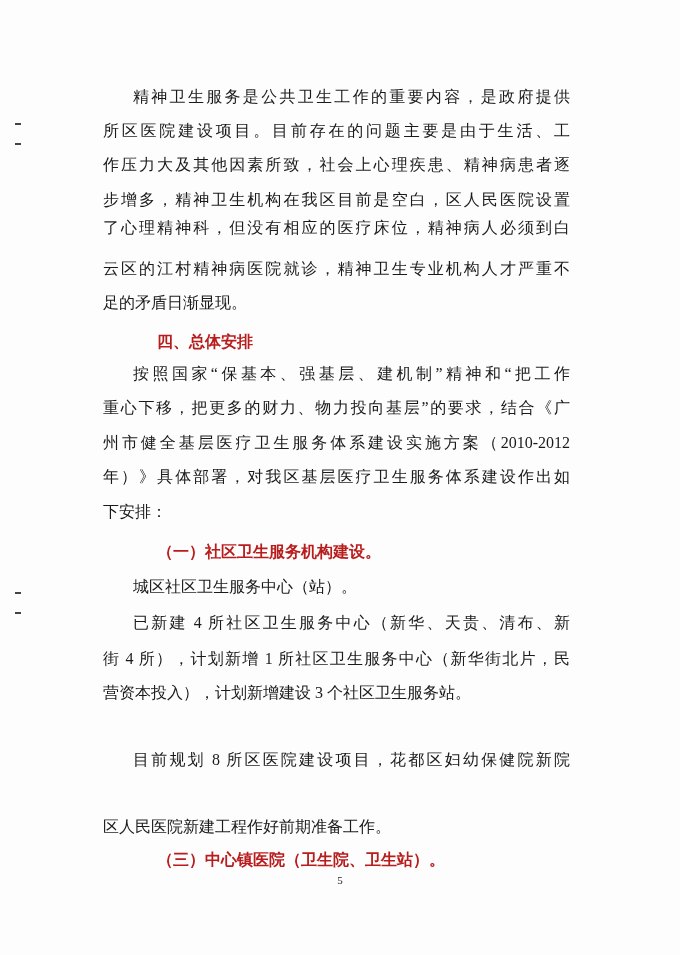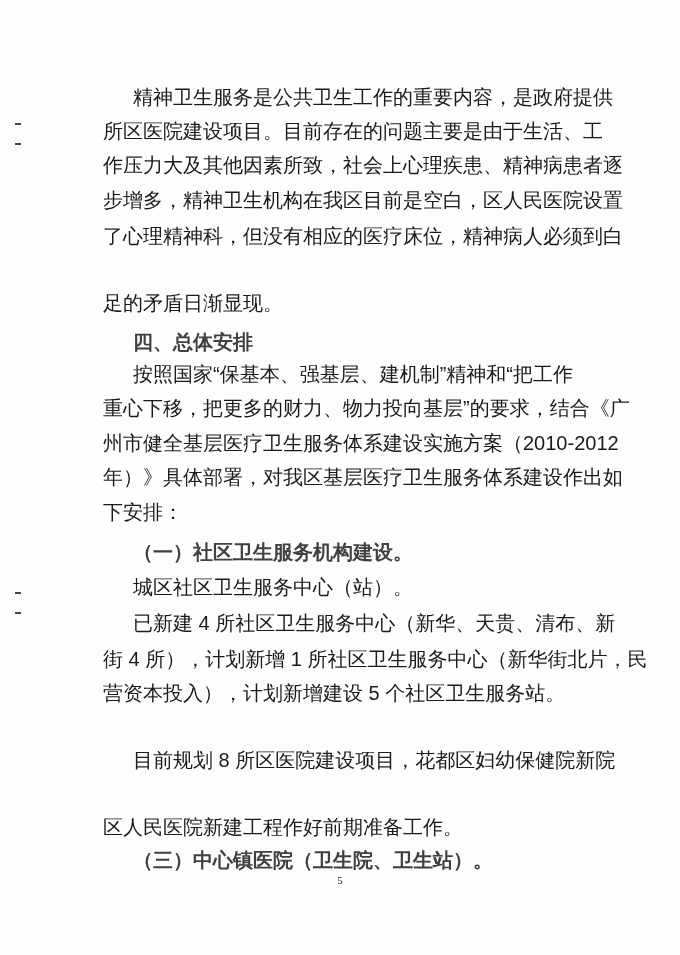--- a/index.html
+++ b/index.html
@@ -4,69 +4,70 @@
 <style>
   html, body { margin: 0; padding: 0; background: #ffffff; }
   body { width: 680px; height: 955px; position: relative; overflow: hidden; }
   .page { position: absolute; left: 0; top: 0; width: 680px; height: 955px; background: #fdfdfd; }
   .line {
     position: absolute;
     left: 103px;
     width: 467px;
     height: 24px;
     line-height: 24px;
-    font-family: Liberation Sans, sans-serif;
-    font-size: 20px;
+    font-family: Liberation Serif, serif;
+    font-size: 16px;
     color: #1a1a1a;
     white-space: nowrap;
     text-align: justify;
     text-align-last: justify;
     letter-spacing: 0;
   }
   .line.indent { left: 133px; width: 437px; }
   .line.last { text-align-last: left; }
-  .line.heading { font-weight: bold; color: #404040; }
+  .line.heading { font-weight: bold; color: #b91c1c; margin-left: 24px; }
   .page-number {
     position: absolute; left: 334px; top: 874px; width: 12px;
     font-family: "Liberation Serif", serif; font-size: 11px; color: #222; text-align: center;
   }
   .edge-mark { position: absolute; left: 15px; width: 6px; height: 2px; background: #444; }
 </style>
 </head>
 <body>
 
 <div class="page">
 
   <div class="edge-mark" style="top:123px"></div>
   <div class="edge-mark" style="top:143px"></div>
   <div class="edge-mark" style="top:592px"></div>
   <div class="edge-mark" style="top:612px"></div>
 
   <div class="line indent" style="top:85px">精神卫生服务是公共卫生工作的重要内容，是政府提供</div>
   <div class="line" style="top:119px">所区医院建设项目。目前存在的问题主要是由于生活、工</div>
   <div class="line" style="top:153px">作压力大及其他因素所致，社会上心理疾患、精神病患者逐</div>
   <div class="line" style="top:188px">步增多，精神卫生机构在我区目前是空白，区人民医院设置</div>
-  <div class="line" style="top:224px">了心理精神科，但没有相应的医疗床位，精神病人必须到白</div>
+  <div class="line" style="top:216px">了心理精神科，但没有相应的医疗床位，精神病人必须到白</div>
+  <div class="line" style="top:257px">云区的江村精神病医院就诊，精神卫生专业机构人才严重不</div>
   <div class="line last" style="top:291px">足的矛盾日渐显现。</div>
 
   <div class="line indent last heading" style="top:330px">四、总体安排</div>
 
   <div class="line" style="top:396px">重心下移，把更多的财力、物力投向基层”的要求，结合《广</div>
   <div class="line indent" style="top:362px">按照国家“保基本、强基层、建机制”精神和“把工作</div>
   <div class="line" style="top:431px">州市健全基层医疗卫生服务体系建设实施方案（2010-2012</div>
   <div class="line last" style="top:500px">下安排：</div>
   <div class="line" style="top:465px">年）》具体部署，对我区基层医疗卫生服务体系建设作出如</div>
 
   <div class="line indent last heading" style="top:540px">（一）社区卫生服务机构建设。</div>
 
   <div class="line indent last" style="top:575px">城区社区卫生服务中心（站）。</div>
 
   <div class="line indent" style="top:611px">已新建 4 所社区卫生服务中心（新华、天贵、清布、新</div>
   <div class="line" style="top:647px">街 4 所），计划新增 1 所社区卫生服务中心（新华街北片，民</div>
-  <div class="line last" style="top:681px">营资本投入），计划新增建设 5 个社区卫生服务站。</div>
+  <div class="line last" style="top:681px">营资本投入），计划新增建设 3 个社区卫生服务站。</div>
 
 
   <div class="line indent" style="top:748px">目前规划 8 所区医院建设项目，花都区妇幼保健院新院</div>
   <div class="line last" style="top:815px">区人民医院新建工程作好前期准备工作。</div>
 
   <div class="line indent last heading" style="top:848px">（三）中心镇医院（卫生院、卫生站）。</div>
 
   <div class="page-number">5</div>
 </div>
 

